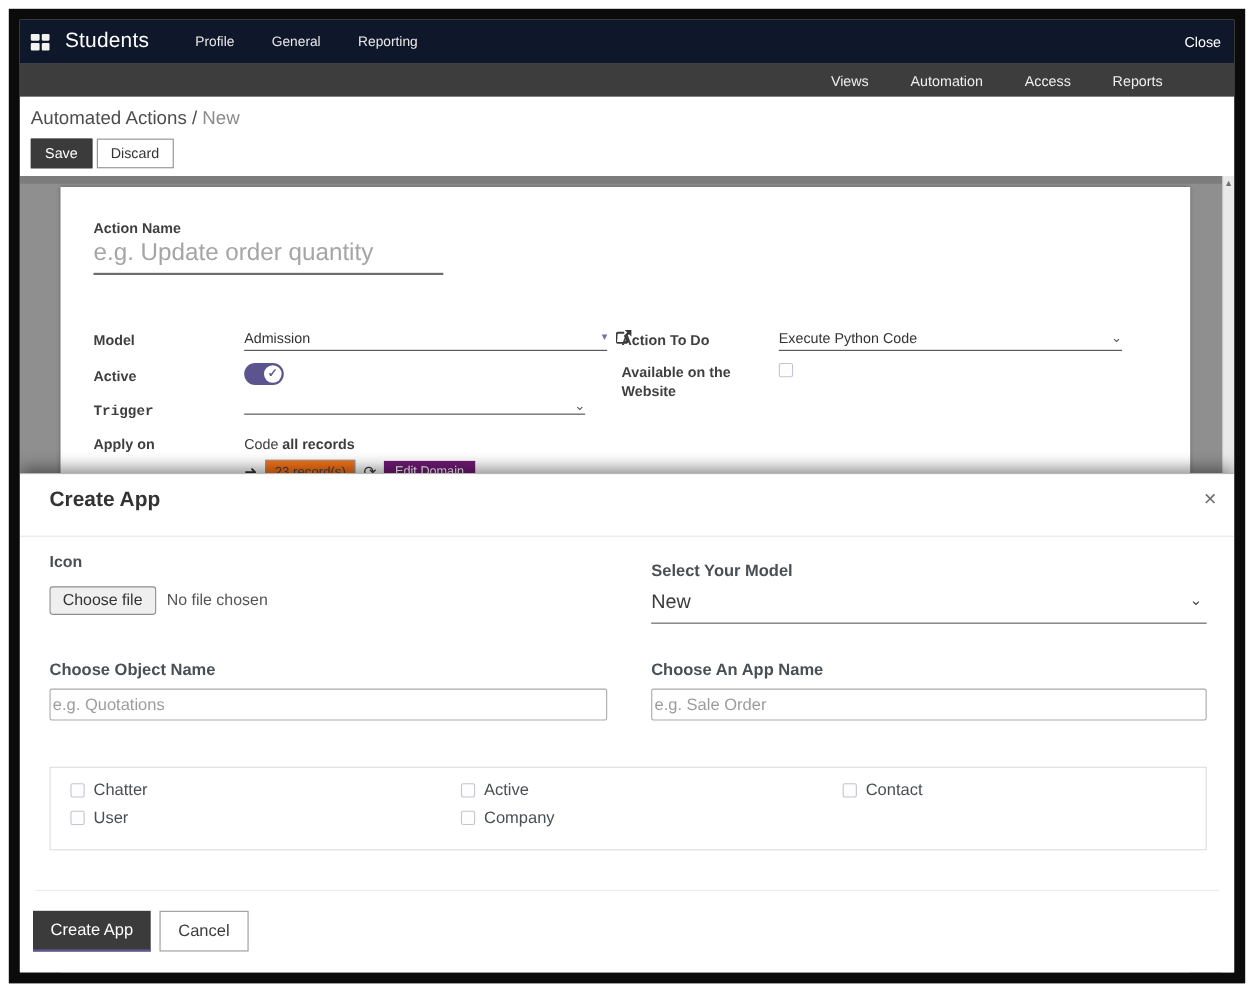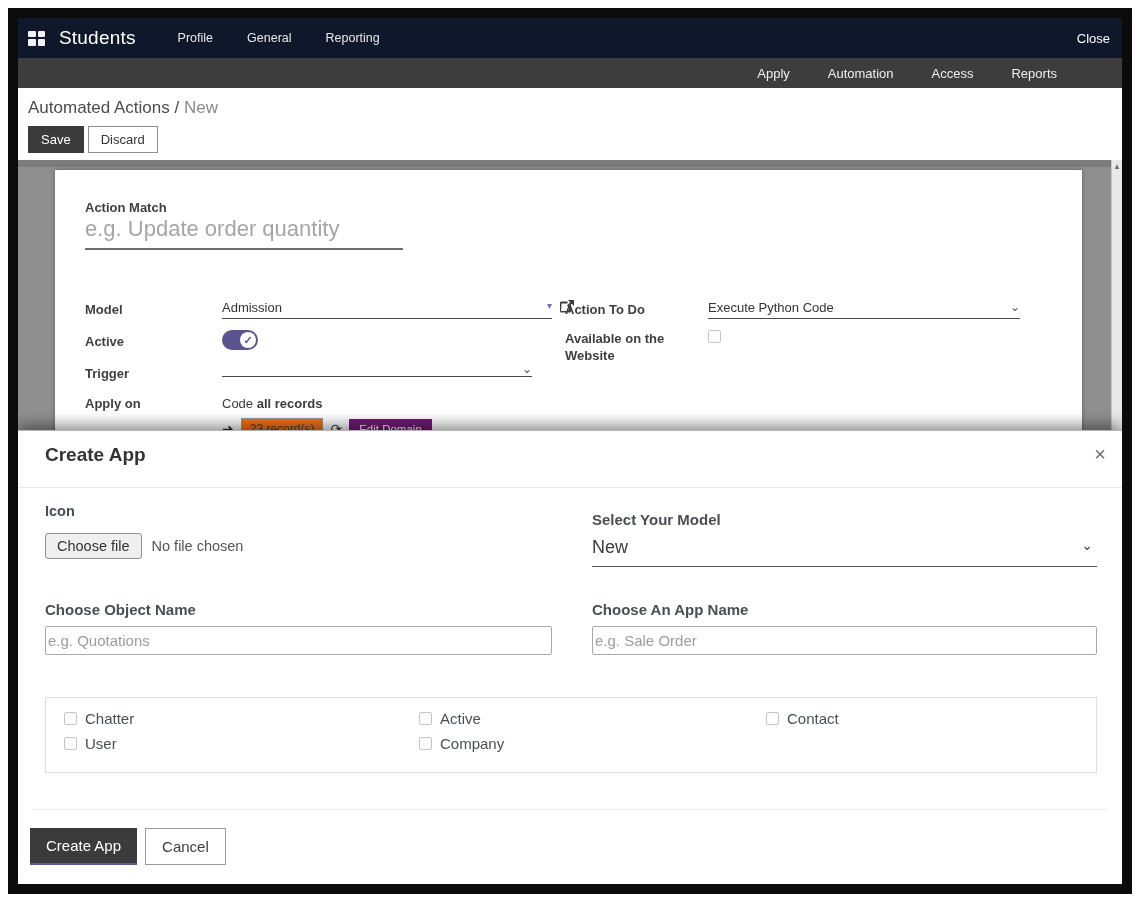--- a/index.html
+++ b/index.html
@@ -118,56 +118,56 @@
     <div class="nav-title">Students</div>
     <div class="nav-menu">
       <div class="nav-item">Profile</div>
       <div class="nav-item">General</div>
       <div class="nav-item">Reporting</div>
     </div>
     <div class="nav-close">Close</div>
   </div>
 
   <div class="subnav">
-    <div class="subnav-item">Apply</div>
+    <div class="subnav-item">Views</div>
     <div class="subnav-item">Automation</div>
     <div class="subnav-item">Access</div>
     <div class="subnav-item">Reports</div>
   </div>
 
   <div class="crumb-zone">
     <div class="breadcrumb"><span>Automated Actions</span><span> / </span><span class="current">New</span></div>
     <div class="ctl-buttons">
       <button class="btn-dark">Save</button>
       <button class="btn-light">Discard</button>
     </div>
   </div>
 
   <div class="workspace">
     <div class="workspace-topstrip"></div>
 
     <div class="sheet">
-      <div class="fld-label big-name-label">Action Match</div>
+      <div class="fld-label big-name-label">Action Name</div>
       <input class="big-name-input" type="text" placeholder="e.g. Update order quantity" style="">
 
       <div class="lbl" style="left:30px; top:132px;">Model</div>
       <div class="ufield" style="left:167px; top:130px; width:330px;"><span>Admission</span><span class="caret-purple" style="float:right;">▾</span></div>
       <div class="extlink" style="left:505px; top:129px;">
         <svg width="15" height="15" viewBox="0 0 15 15">
               <path d="M1.5 4.5 h6 v-2 h-6 q-1.5 0 -1.5 1.5 v8 q0 1.5 1.5 1.5 h8 q1.5 0 1.5-1.5 v-5 h-2 v5 h-8 z" fill="#3a3a3a"></path>
               <path d="M8 1 h6 v6 l-2.2-2.2 L8.5 8 7 6.5 l3.2-3.3 z" fill="#3a3a3a"></path>
             </svg>
       </div>
 
       <div class="lbl" style="left:30px; top:164px;">Active</div>
       <div class="toggle" style="left:167px; top:160px;">
         <div class="knob">✓</div>
       </div>
 
-      <div class="lbl" style="left:30px; top:196px;">Trigger</div>
+      <div class="lbl" style="left:30px; top:196px;font-family:Liberation Mono, monospace;">Trigger</div>
       <div class="ufield" style="left:167px; top:192px; width:310px; height:15px;">
             <span class="chev" style="float:right;">⌄</span>
           </div>
 
       <div class="lbl" style="left:30px; top:226px;">Apply on</div>
       <div class="match-line" style="left:167px; top:226px;"><span>Code </span><b>all records</b></div>
 
       <div class="records-row" style="left:167px; top:248px;">
         <span class="arrow-glyph">➜</span>
         <button class="records-btn">23 record(s)</button>

